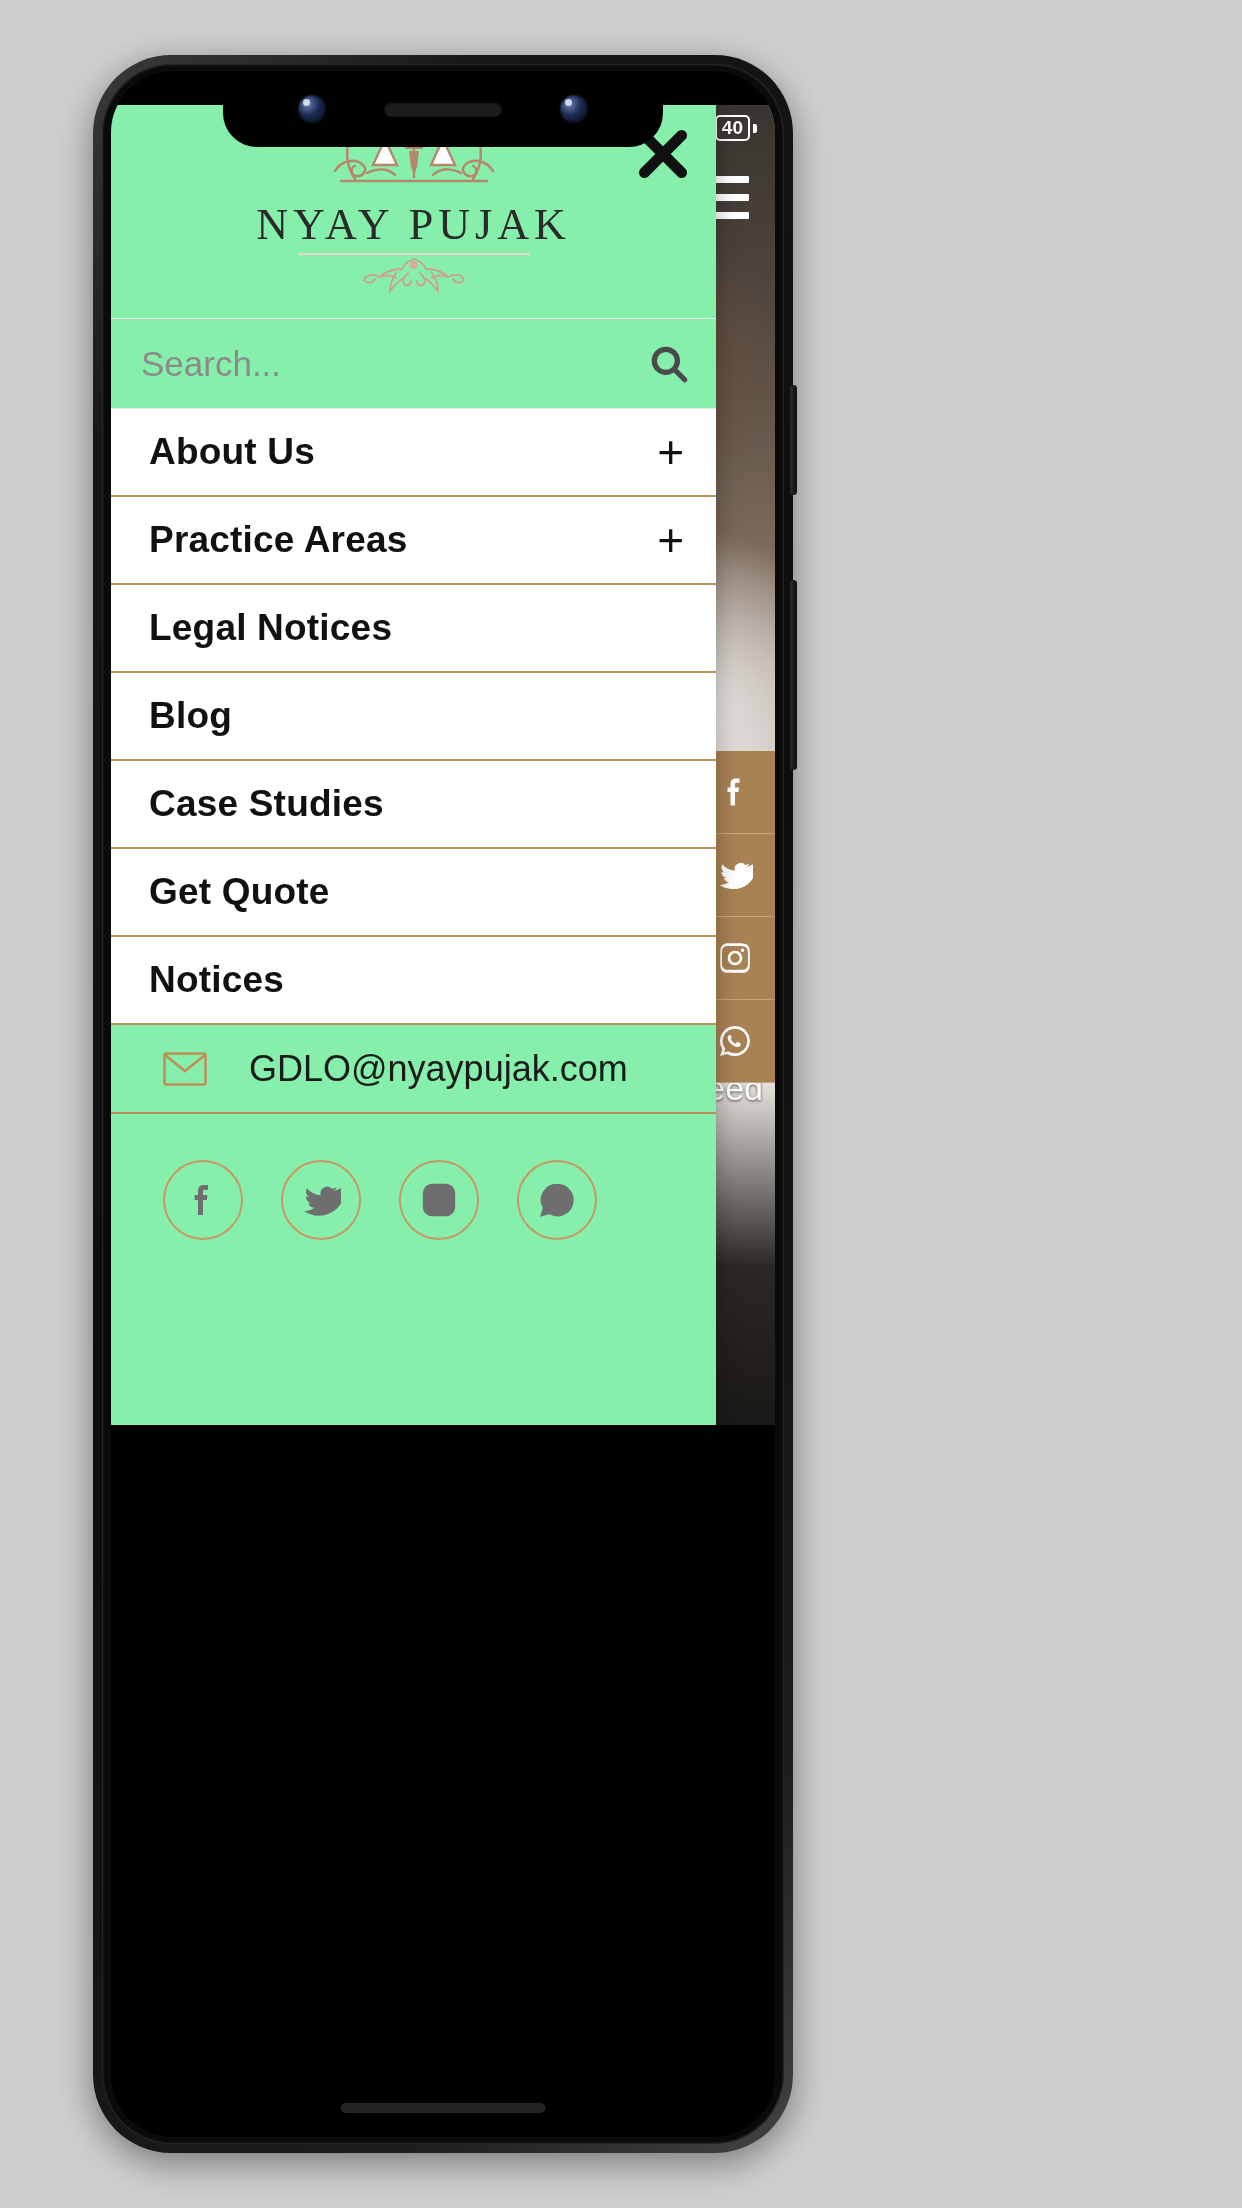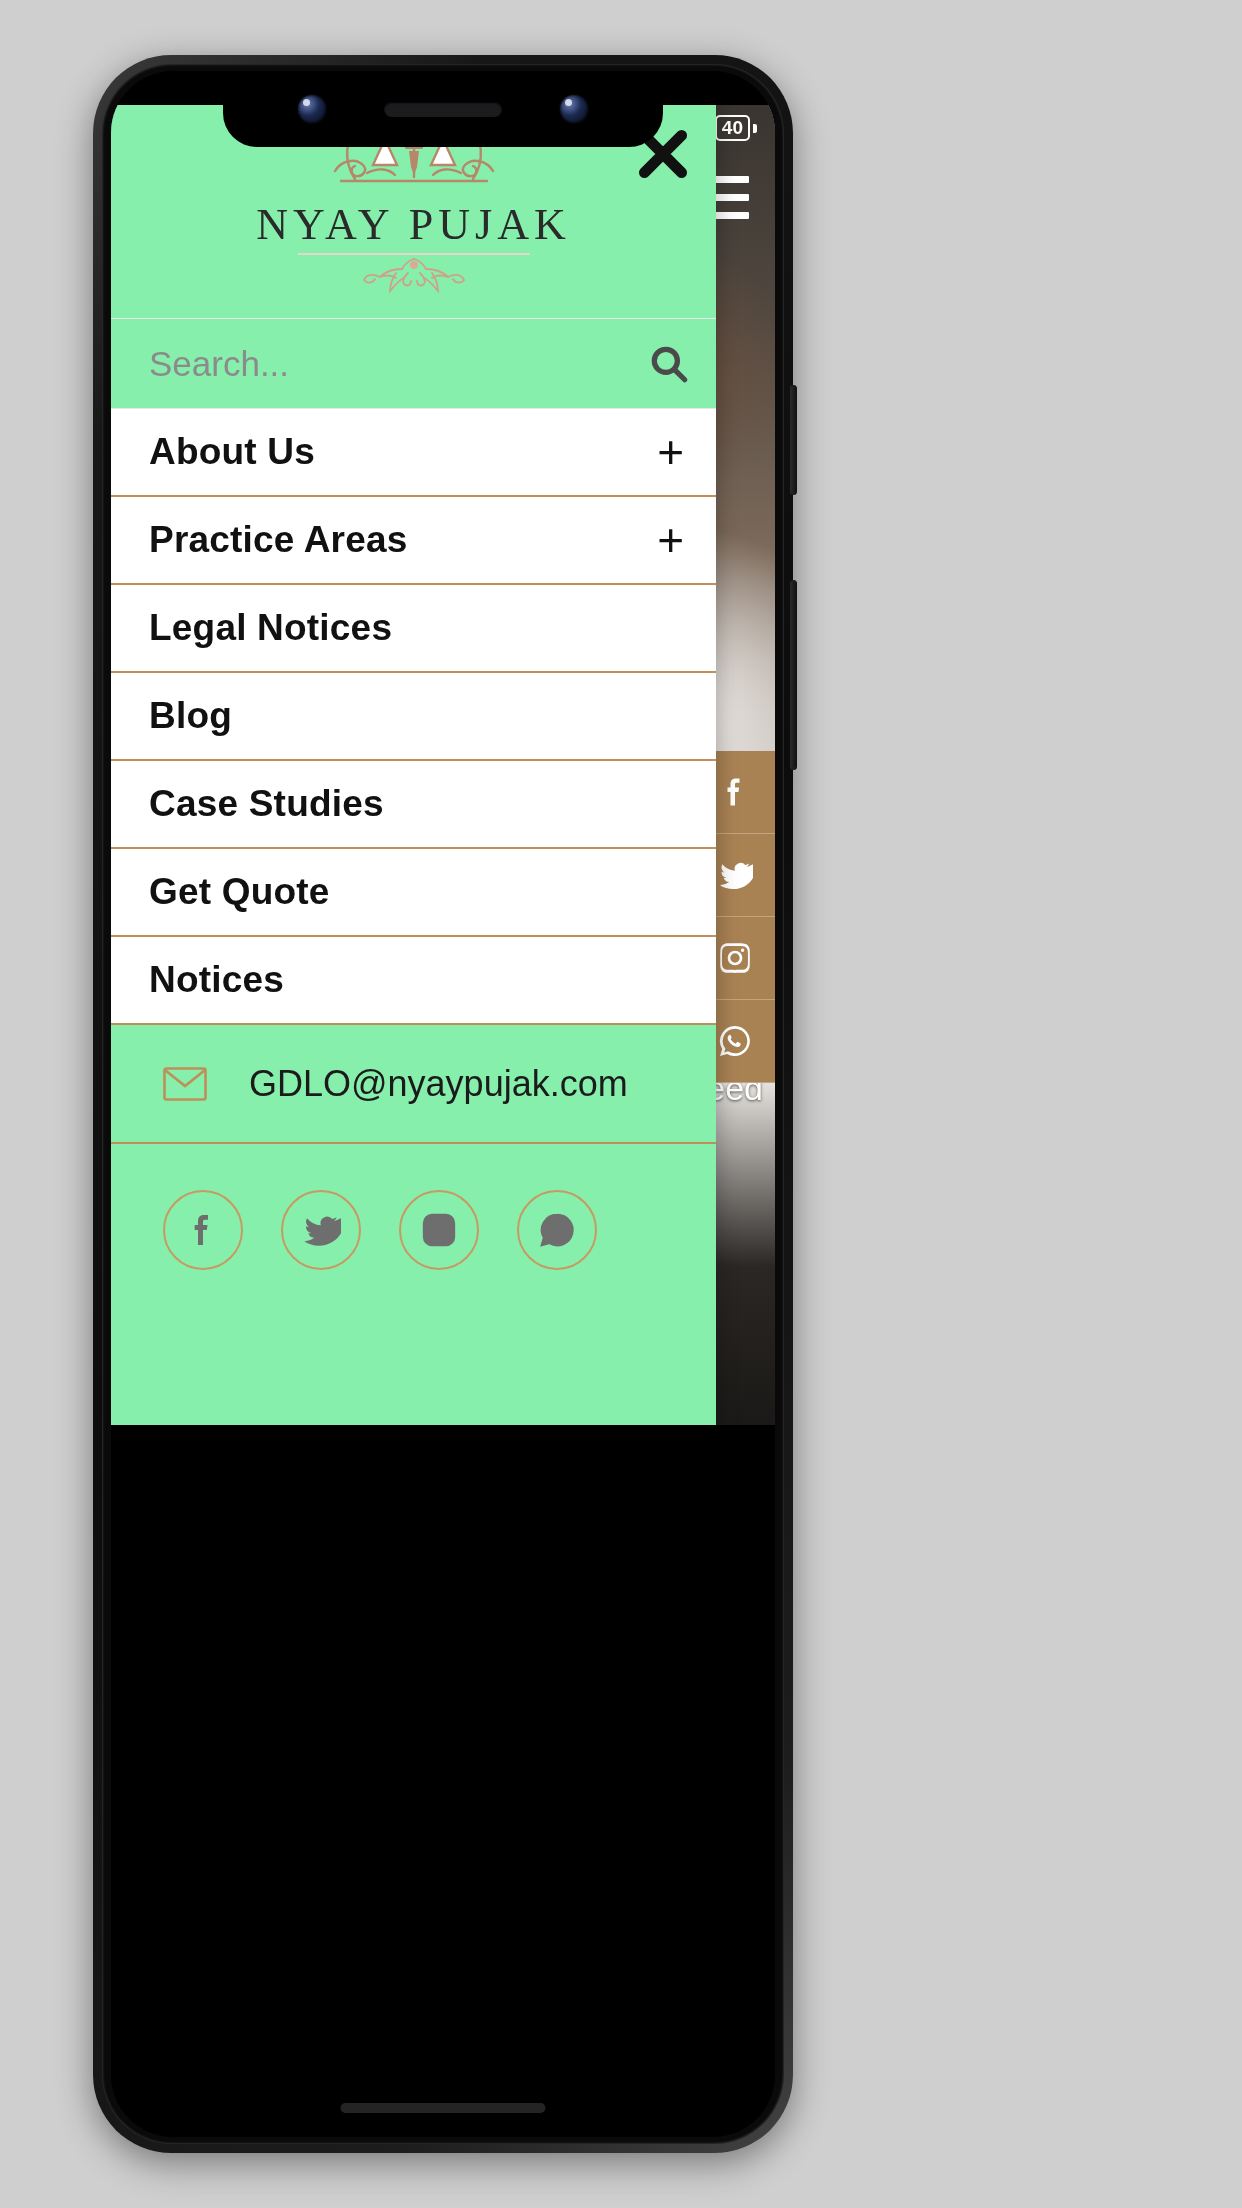--- a/index.html
+++ b/index.html
@@ -256,21 +256,21 @@
     background: #e7d6cd;
     margin-top: 6px;
   }
   #logo-flourish { width: 180px; height: 42px; margin-top: -2px; }
 
   
   #search-row {
     height: 90px;
     border-bottom: 1px solid #e9e7e7;
     display: flex; align-items: center;
-    padding: 0 26px 0 38px;
+    padding: 0 26px 0 30px;
   }
   #search-input {
     flex: 1;
     border: none; outline: none;
     background: transparent;
     font-family: "Liberation Sans", sans-serif;
     font-size: 35px;
     color: #6f6f6f;
   }
   #search-input::placeholder { color: #8b8b8b; }
@@ -301,21 +301,21 @@
   .menu-item.active::before {
     content: "";
     position: absolute;
     left: 0; top: -6px; bottom: -2px;
     width: 3px;
     background: #dcdcdc;
   }
 
   
   #email-row {
-    height: 119px;
+    height: 89px;
     display: flex; align-items: center;
     padding: 0 32px 0 52px;
     border-bottom: 2px solid #bf8f5a;
     gap: 42px;
   }
   #email-icon { width: 44px; height: 34px; }
   #email-icon svg { width: 100%; height: 100%; stroke: #bf8f5a; stroke-width: 2.6; fill: none; }
   #email-text { font-size: 36px; color: #1b1b1b; }
 
   

